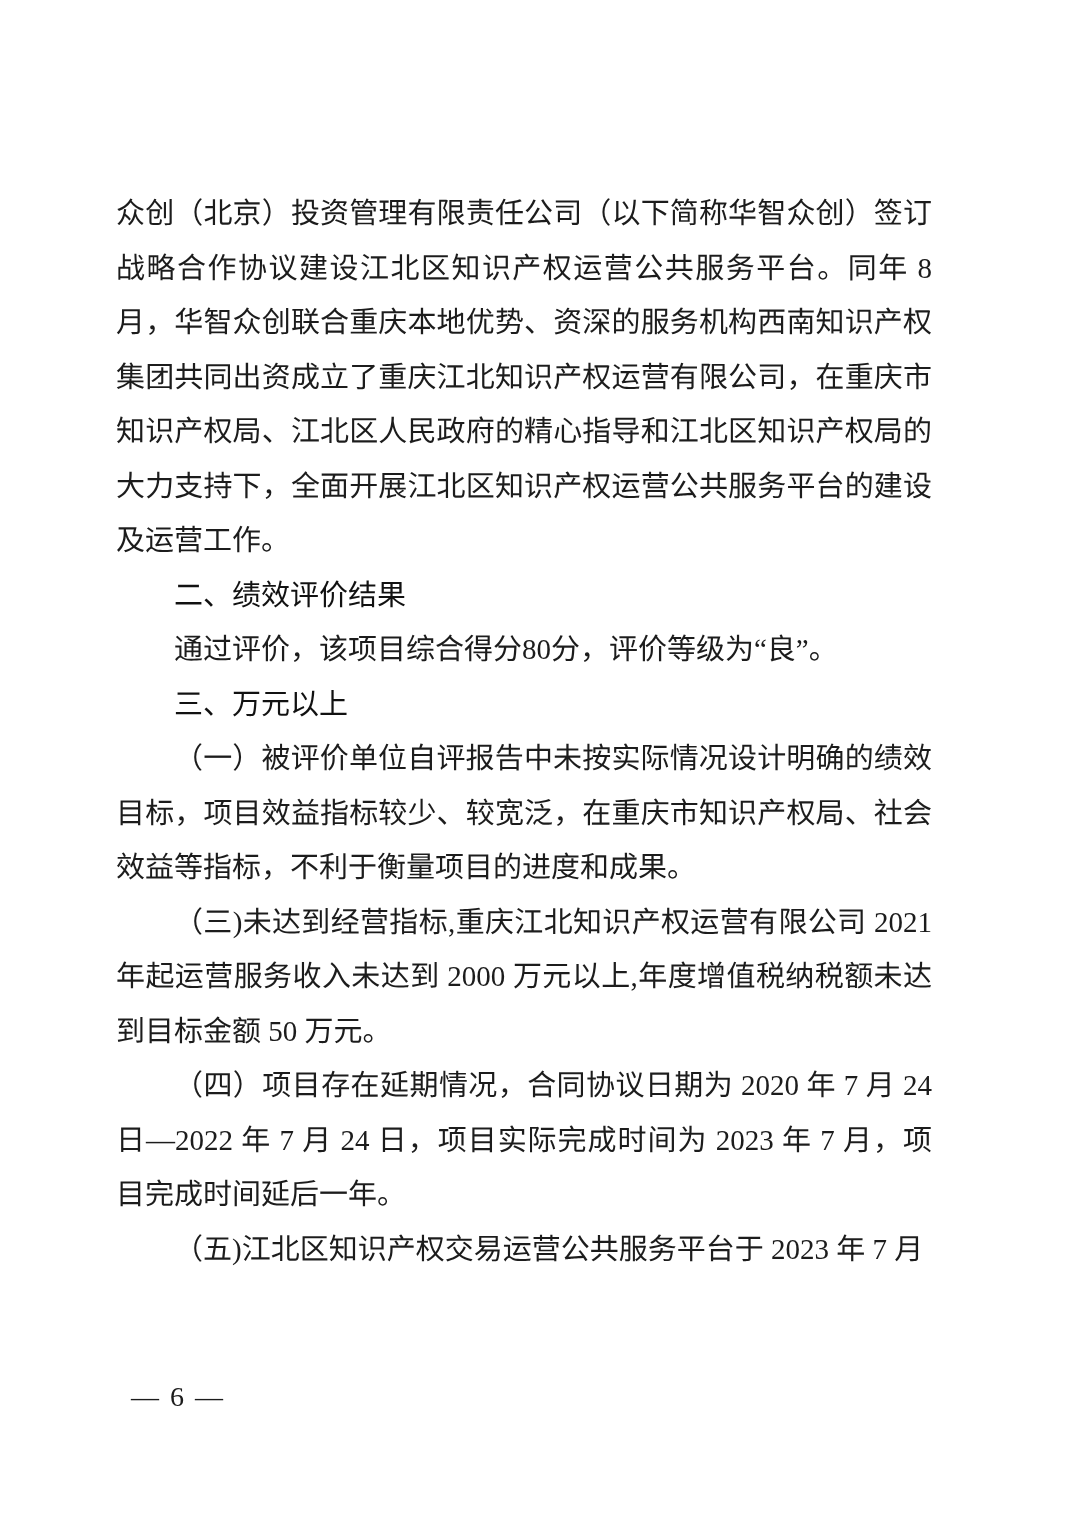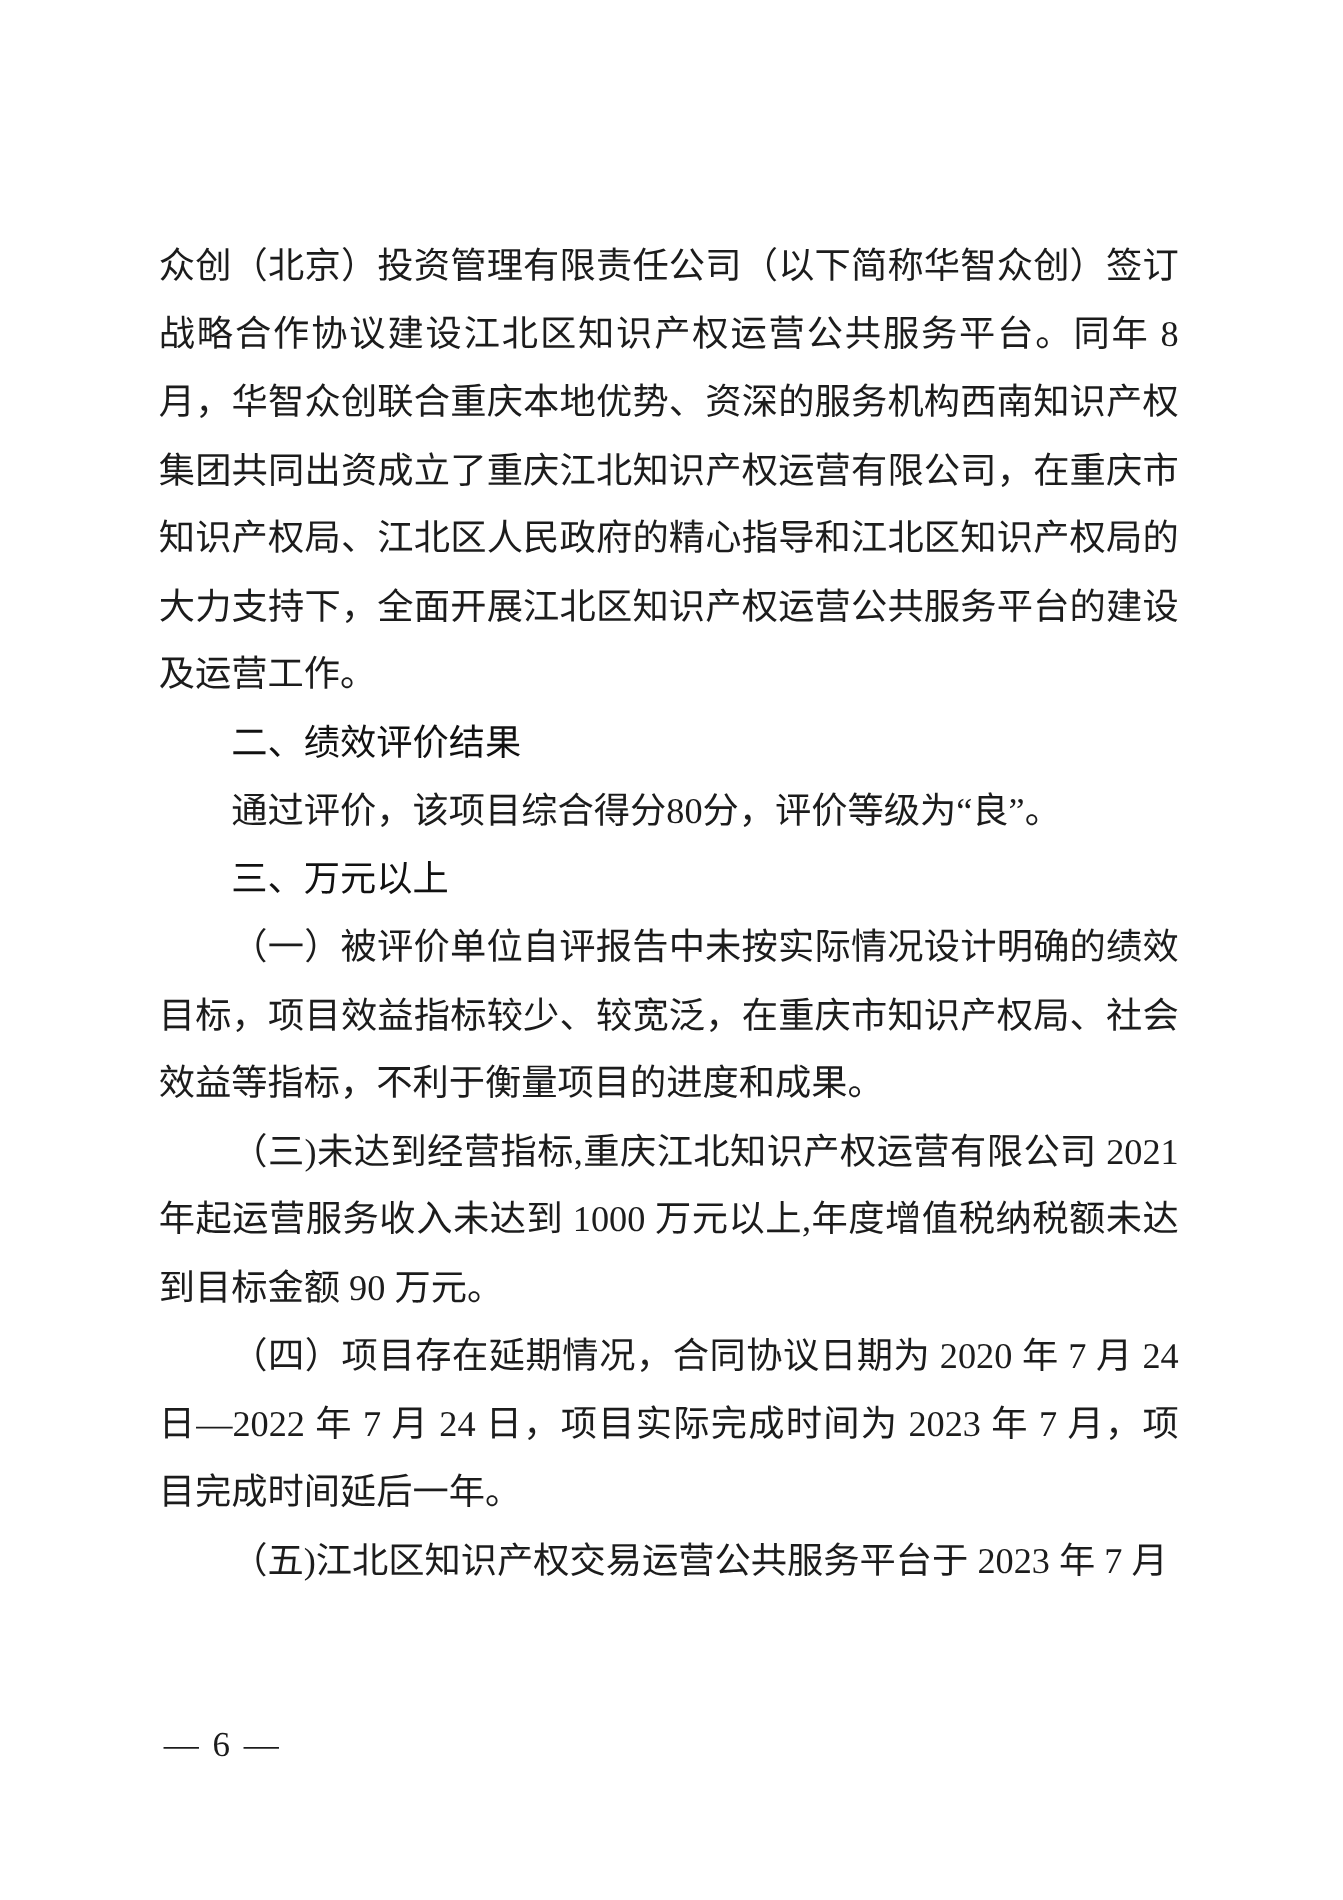--- a/index.html
+++ b/index.html
@@ -10,21 +10,21 @@
   .page {
     position: relative;
     width: 1074px;
     height: 1520px;
     background: #ffffff;
     overflow: hidden;
     color: #1c1c1c;
   }
   .content {
     position: absolute;
-    left: 127px;
+    left: 116px;
     top: 186px;
     width: 816px;
   }
   .para {
     margin: 0;
     font-family: "Liberation Serif", "DejaVu Serif", serif;
     font-size: 29px;
     line-height: 54.5px;
     text-align: justify;
     text-justify: inter-character;
@@ -59,20 +59,20 @@
 </head>
 <body>
 
 <div class="page">
   <main class="content">
     <p class="para continued">众创（北京）投资管理有限责任公司（以下简称华智众创）签订战略合作协议建设江北区知识产权运营公共服务平台。同年 8 月，华智众创联合重庆本地优势、资深的服务机构西南知识产权集团共同出资成立了重庆江北知识产权运营有限公司，在重庆市知识产权局、江北区人民政府的精心指导和江北区知识产权局的大力支持下，全面开展江北区知识产权运营公共服务平台的建设及运营工作。</p>
     <h2 class="heading">二、绩效评价结果</h2>
     <p class="para">通过评价，该项目综合得分80分，评价等级为“良”。</p>
     <h2 class="heading">三、万元以上</h2>
     <p class="para">（一）被评价单位自评报告中未按实际情况设计明确的绩效目标，项目效益指标较少、较宽泛，在重庆市知识产权局、社会效益等指标，不利于衡量项目的进度和成果。</p>
-    <p class="para">（三)未达到经营指标,重庆江北知识产权运营有限公司 2021 年起运营服务收入未达到 1000 万元以上,年度增值税纳税额未达到目标金额 90 万元。</p>
+    <p class="para">（三)未达到经营指标,重庆江北知识产权运营有限公司 2021 年起运营服务收入未达到 2000 万元以上,年度增值税纳税额未达到目标金额 50 万元。</p>
     <p class="para">（四）项目存在延期情况，合同协议日期为 2020 年 7 月 24 日—2022 年 7 月 24 日，项目实际完成时间为 2023 年 7 月，项目完成时间延后一年。</p>
     <p class="para">（五)江北区知识产权交易运营公共服务平台于 2023 年 7 月</p>
   </main>
   <footer class="footer">
     <span>— 6 —</span>
   </footer>
 </div>
 
 </body></html>

